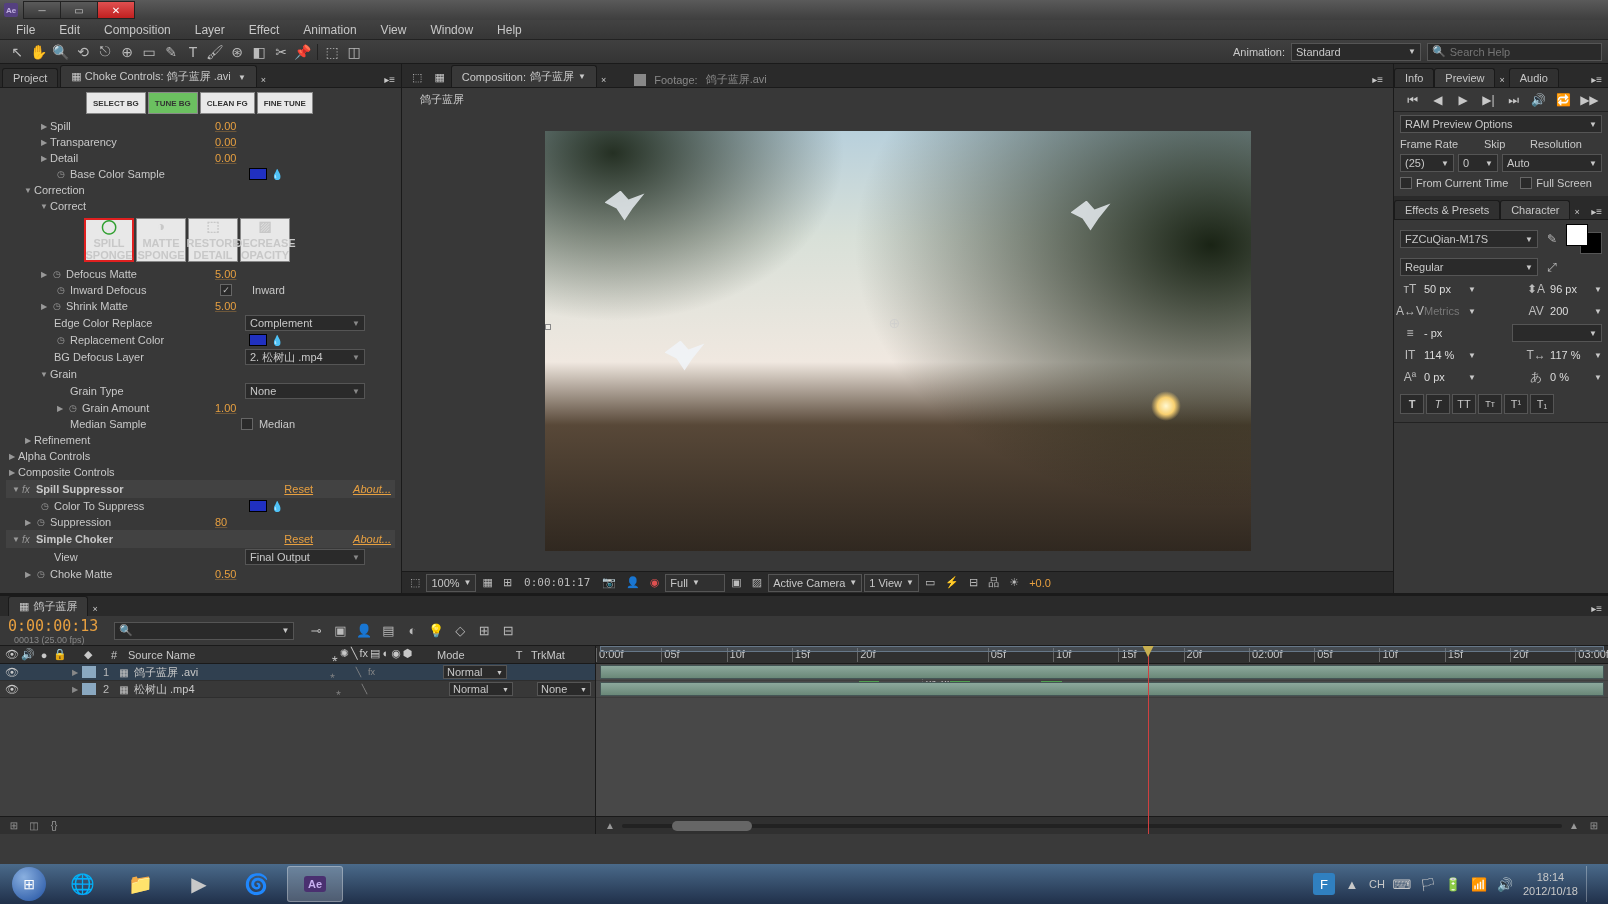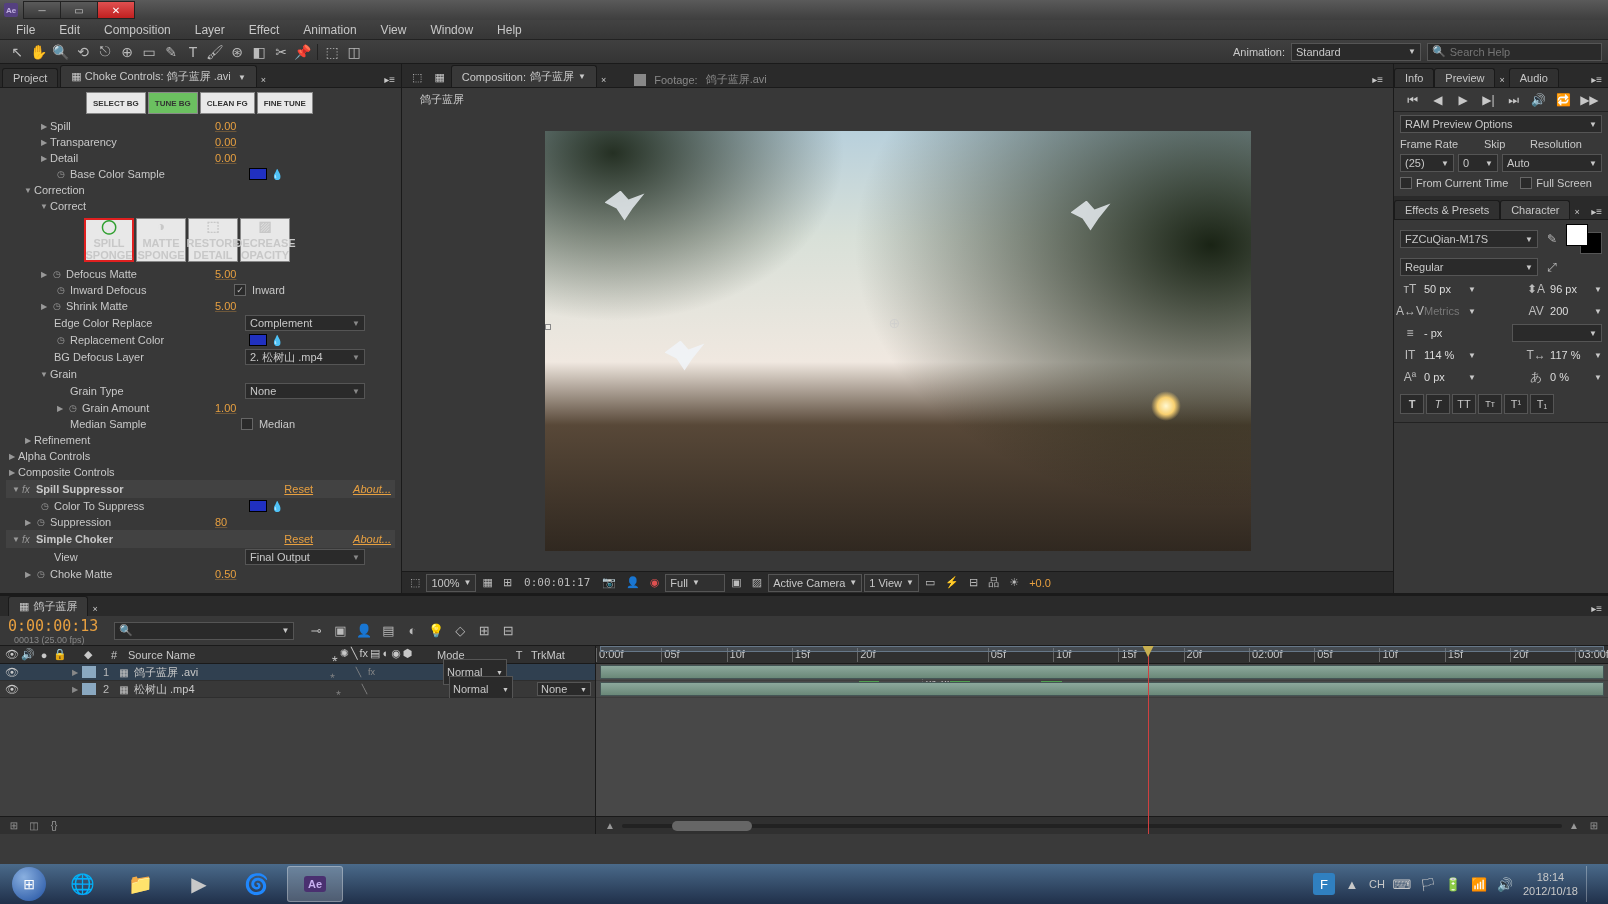--- a/index.html
+++ b/index.html
@@ -135,21 +135,21 @@
 .tl-layer-row.sel { background: #304050; }
 .tl-eye { width: 16px; text-align:center; cursor:pointer; font-size:11px; }
 .tl-blank { width: 16px; }
 .tl-twirl { width: 14px; cursor:pointer; font-size:8px; color:#888; text-align:center; }
 .tl-label-sw { width: 14px; height: 12px; cursor:pointer; }
 .tl-num { width: 20px; text-align:center; color:#bbb; }
 .tl-icon { width: 16px; text-align:center; font-size:10px; }
 .tl-name { flex: 1; padding-left: 2px; overflow:hidden; white-space:nowrap; }
 .tl-sw-group { width: 130px; display:flex;gap:2px;justify-content:center; }
 .tl-sw { width:11px;height:11px;cursor:pointer;display:flex;align-items:center;justify-content:center;font-size:9px;color:#888; }
-.tl-mode-drop { width: 64px; height: 14px; background: #2a2a2a; border: 1px solid #555; padding: 12px 3px; font-size: 10px; display:flex;align-items:center;justify-content:space-between; cursor:pointer; }
+.tl-mode-drop { width: 64px; height: 14px; background: #2a2a2a; border: 1px solid #555; padding: 0 3px; font-size: 10px; display:flex;align-items:center;justify-content:space-between; cursor:pointer; }
 .tl-t { width: 24px; text-align:center; }
 .tl-trk-drop { width: 54px; height: 14px; background: #2a2a2a; border: 1px solid #555; padding: 0 3px; font-size: 10px; display:flex;align-items:center;justify-content:space-between; cursor:pointer; }
 
 .tl-right { flex: 1; position: relative; background: #484848; }
 .tl-ruler { height: 18px; background: #303030; border-bottom: 1px solid #1a1a1a; position: relative; font-size: 9px; color: #999; }
 .tl-tick { position: absolute; top: 2px; height: 14px; border-left: 1px solid #666; padding-left: 2px; }
 .tl-bars { position: relative; }
 .tl-bar { height: 17px; border-bottom: 1px solid #3e3e3e; position: relative; }
 .tl-clip { position:absolute; top:1px; height:14px; background: linear-gradient(#8ca89c, #6a8878); border:1px solid #455; left:4px; right:4px; }
 .tl-cti { position:absolute; top:0; bottom:0; width:1px; background:#d04040; left:54.5%; z-index:5; }
@@ -324,21 +324,21 @@
           <span class="prop-value">5.00</span>
           <div style="width:140px"></div>
         </div>
       <div class="prop-row">
           <div class="prop-indent"></div>
           <div class="prop-indent"></div>
           <div class="prop-indent"></div>
           <span class="stopwatch">◷</span>
           <span class="prop-label">Inward Defocus</span>
           <div class="checkbox-mini">✓</div>
-          <span style="margin-left:6px">Inward</span>
+          <span style="margin-left:20px">Inward</span>
           <div style="width:110px"></div>
         </div>
       <div class="prop-row">
           <div class="prop-indent"></div>
           <div class="prop-indent"></div>
           <div class="twirl">▶</div>
           <span class="stopwatch">◷</span>
           <span class="prop-label">Shrink Matte</span>
           <span class="prop-value">5.00</span>
           <div style="width:140px"></div>

